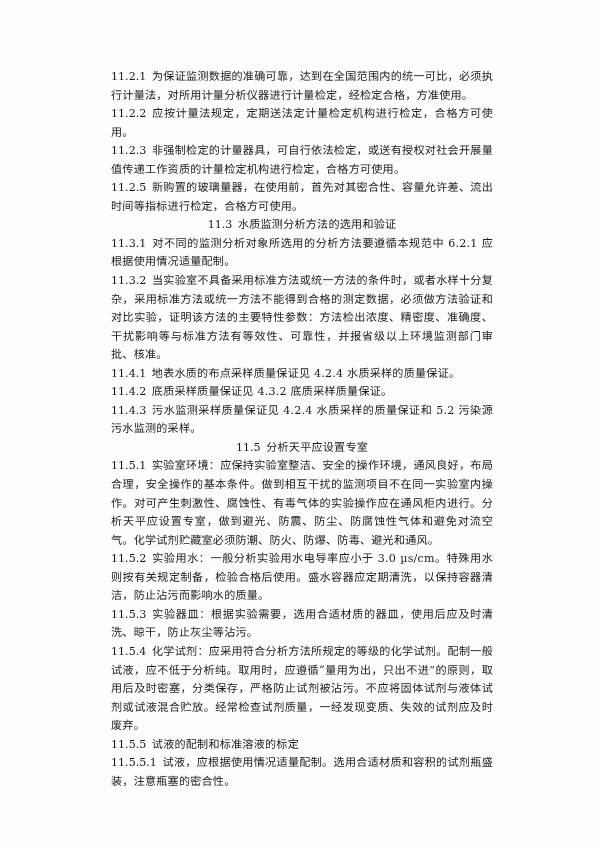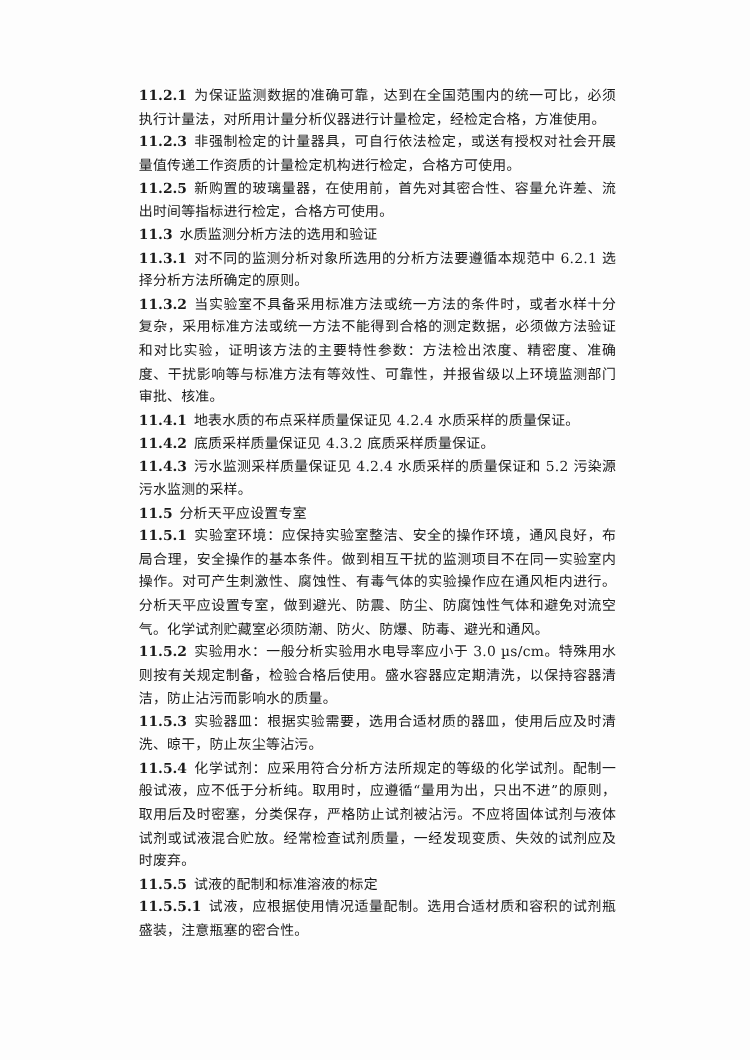--- a/index.html
+++ b/index.html
@@ -33,42 +33,42 @@
     font-size: 11.1px;
     line-height: 18.55px;
     text-align: justify;
     text-justify: inter-ideograph;
     letter-spacing: 0.02em;
     text-indent: 0;
     word-break: break-all;
     color: #1a1a1a;
   }
   .para.heading {
-    text-align: left;
+    text-align: center;
   }
   .num {
     font-family: "DejaVu Serif", "Liberation Serif", serif;
     letter-spacing: 0;
-    font-weight: bold;
   }
   .gap {
     display: inline-block;
     width: 0.5em;
   }
 </style>
 </head>
 <body>
 
 <div class="page">
   <div class="text-column" id="text-column">
   <p class="para"><span class="num">11.2.1</span><span class="gap"></span><span>为保证监测数据的准确可靠，达到在全国范围内的统一可比，必须执行计量法，对所用计量分析仪器进行计量检定，经检定合格，方准使用。</span></p>
+      <p class="para"><span class="num">11.2.2</span><span class="gap"></span><span>应按计量法规定，定期送法定计量检定机构进行检定，合格方可使用。</span></p>
       <p class="para"><span class="num">11.2.3</span><span class="gap"></span><span>非强制检定的计量器具，可自行依法检定，或送有授权对社会开展量值传递工作资质的计量检定机构进行检定，合格方可使用。</span></p>
       <p class="para"><span class="num">11.2.5</span><span class="gap"></span><span>新购置的玻璃量器，在使用前，首先对其密合性、容量允许差、流出时间等指标进行检定，合格方可使用。</span></p>
       <p class="para heading"><span class="num">11.3</span><span class="gap"></span><span>水质监测分析方法的选用和验证</span></p>
-      <p class="para"><span class="num">11.3.1</span><span class="gap"></span><span>对不同的监测分析对象所选用的分析方法要遵循本规范中 6.2.1 选择分析方法所确定的原则。</span></p>
+      <p class="para"><span class="num">11.3.1</span><span class="gap"></span><span>对不同的监测分析对象所选用的分析方法要遵循本规范中 6.2.1 应根据使用情况适量配制。</span></p>
       <p class="para"><span class="num">11.3.2</span><span class="gap"></span><span>当实验室不具备采用标准方法或统一方法的条件时，或者水样十分复杂，采用标准方法或统一方法不能得到合格的测定数据，必须做方法验证和对比实验，证明该方法的主要特性参数：方法检出浓度、精密度、准确度、干扰影响等与标准方法有等效性、可靠性，并报省级以上环境监测部门审批、核准。</span></p>
       <p class="para"><span class="num">11.4.1</span><span class="gap"></span><span>地表水质的布点采样质量保证见 4.2.4 水质采样的质量保证。</span></p>
       <p class="para"><span class="num">11.4.2</span><span class="gap"></span><span>底质采样质量保证见 4.3.2 底质采样质量保证。</span></p>
       <p class="para"><span class="num">11.4.3</span><span class="gap"></span><span>污水监测采样质量保证见 4.2.4 水质采样的质量保证和 5.2 污染源污水监测的采样。</span></p>
       <p class="para heading"><span class="num">11.5</span><span class="gap"></span><span>分析天平应设置专室</span></p>
       <p class="para"><span class="num">11.5.1</span><span class="gap"></span><span>实验室环境：应保持实验室整洁、安全的操作环境，通风良好，布局合理，安全操作的基本条件。做到相互干扰的监测项目不在同一实验室内操作。对可产生刺激性、腐蚀性、有毒气体的实验操作应在通风柜内进行。分析天平应设置专室，做到避光、防震、防尘、防腐蚀性气体和避免对流空气。化学试剂贮藏室必须防潮、防火、防爆、防毒、避光和通风。</span></p>
       <p class="para"><span class="num">11.5.2</span><span class="gap"></span><span>实验用水：一般分析实验用水电导率应小于 3.0 µs/cm。特殊用水则按有关规定制备，检验合格后使用。盛水容器应定期清洗，以保持容器清洁，防止沾污而影响水的质量。</span></p>
       <p class="para"><span class="num">11.5.3</span><span class="gap"></span><span>实验器皿：根据实验需要，选用合适材质的器皿，使用后应及时清洗、晾干，防止灰尘等沾污。</span></p>
       <p class="para"><span class="num">11.5.4</span><span class="gap"></span><span>化学试剂：应采用符合分析方法所规定的等级的化学试剂。配制一般试液，应不低于分析纯。取用时，应遵循“量用为出，只出不进”的原则，取用后及时密塞，分类保存，严格防止试剂被沾污。不应将固体试剂与液体试剂或试液混合贮放。经常检查试剂质量，一经发现变质、失效的试剂应及时废弃。</span></p>
       <p class="para"><span class="num">11.5.5</span><span class="gap"></span><span>试液的配制和标准溶液的标定</span></p>

